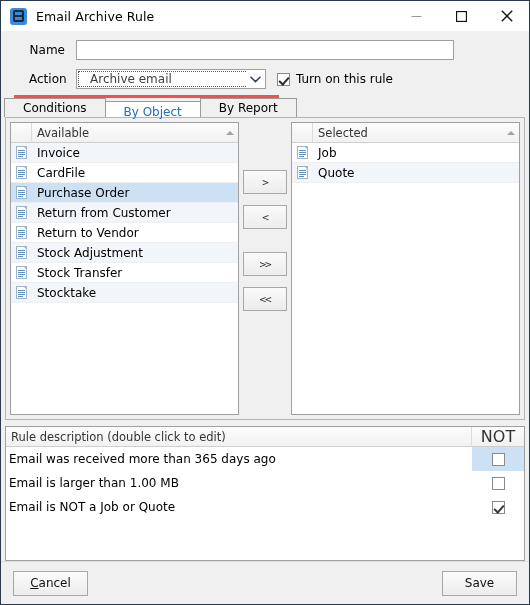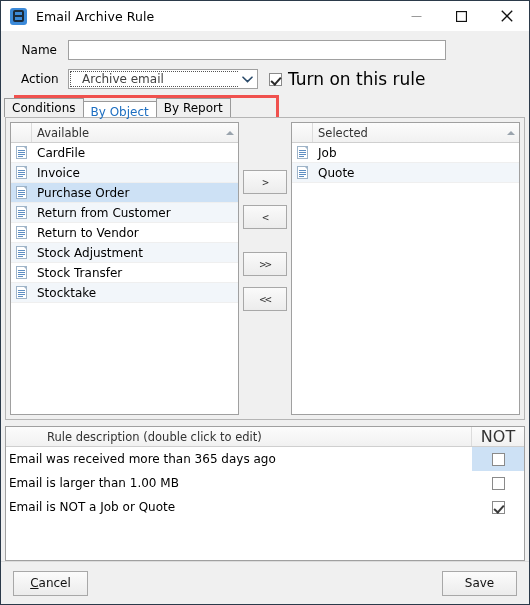--- a/index.html
+++ b/index.html
@@ -35,21 +35,21 @@
   }
   .title-text{font-size:12.5px;color:#000;letter-spacing:0.1px;}
   .title-buttons{margin-left:auto;display:flex;height:30px;}
   .tbtn{width:45px;height:30px;display:flex;align-items:center;justify-content:center;}
   .tbtn svg{display:block;}
   
   .form-area{flex:0 0 auto;padding:0;position:relative;background:#f0f0f0;}
   .row{display:flex;align-items:center;height:22px;}
   .row-name{margin-top:8px;}
   .row-action{margin-top:7px;}
-  .lbl{width:52px;text-align:right;margin-left:4px;padding-left:16px;box-sizing:border-box;font-size:12px;}
+  .lbl{width:52px;text-align:right;margin-left:12px;padding-left:16px;box-sizing:border-box;font-size:12px;}
   .name-input{
     margin-left:11px;width:378px;height:20px;box-sizing:border-box;
     border:1px solid #a0a0a0;background:#fff;outline:none;
     font-family:inherit;font-size:12px;padding:1px 3px;color:#000;
   }
   .combo{
     margin-left:11px;width:190px;height:20px;box-sizing:border-box;
     border:1px solid #a0a0a0;background:#fff;display:flex;align-items:center;
     position:relative;
   }
@@ -71,25 +71,25 @@
   }
   .chk-wrap{display:flex;align-items:center;margin-left:11px;}
   .chkbox{
     width:13px;height:13px;border:1px solid #8a8a8a;background:#fff;
     box-sizing:border-box;position:relative;flex:0 0 auto;
   }
   .chkbox.checked::after{
     content:"";position:absolute;left:3px;top:1px;width:4px;height:8px;
     border:solid #2a2a2a;border-width:0 2px 2px 0;transform:rotate(42deg);
   }
-  .chk-label{margin-left:6px;font-size:17px;}
+  .chk-label{margin-left:6px;font-size:12px;}
   
   .tabs{display:flex;align-items:flex-end;height:20px;margin-left:3px;margin-top:7px;position:relative;z-index:3;}
   .tab{
-    height:19px;line-height:19px;padding:0 7px;font-size:12px;
+    height:19px;line-height:19px;padding:0 18px;font-size:12px;
     border:1px solid #9a9a9a;border-bottom:none;background:#f0f0f0;color:#000;
     box-sizing:border-box;margin-right:-1px;
   }
   .tab.active{background:#fff;color:#1c6ec1;height:16px;line-height:20px;position:relative;z-index:4;}
   
   .panel{
     margin:0 4px;flex:0 0 auto;height:303px;background:#f0f0f0;
     border:1px solid #b5b5b5;box-sizing:border-box;
     display:flex;position:relative;
   }
@@ -146,21 +146,21 @@
   .desc{
     margin:6px 4px 0 4px;flex:1 1 auto;background:#fff;
     border:1px solid #a0a0a0;box-sizing:border-box;display:flex;flex-direction:column;
     overflow:hidden;
   }
   .dhead{
     display:flex;height:19px;flex:0 0 19px;
     background:linear-gradient(#fcfcfc,#f1f1f1);
     border-bottom:1px solid #cfcfcf;
   }
-  .dhead .dh-main{flex:1;display:flex;align-items:center;padding-left:5px;font-size:11.5px;color:#333;border-right:1px solid #dcdcdc;box-sizing:border-box;margin-left:36px;}
+  .dhead .dh-main{flex:1;display:flex;align-items:center;padding-left:5px;font-size:11.5px;color:#333;border-right:1px solid #dcdcdc;box-sizing:border-box;}
   .dhead .dh-not{width:52px;display:flex;align-items:center;justify-content:center;font-size:16px;color:#333;flex:0 0 52px;}
   .drow{display:flex;height:24px;flex:0 0 24px;align-items:center;}
   .drow .d-txt{flex:1;padding-left:3px;font-size:12px;color:#000;white-space:nowrap;}
   .drow .d-not{width:52px;flex:0 0 52px;display:flex;align-items:center;justify-content:center;height:100%;box-sizing:border-box;}
   .drow .d-not.selbg{background:#cde1f5;}
   .dchk{width:13px;height:13px;border:1px solid #8a8a8a;background:#fff;box-sizing:border-box;position:relative;}
   .dchk.checked::after{
     content:"";position:absolute;left:3px;top:1px;width:4px;height:8px;
     border:solid #3a3a3a;border-width:0 2px 2px 0;transform:rotate(42deg);
   }
@@ -244,45 +244,45 @@
 
     <div class="listbox">
       <div class="lhead">
         <div class="hc-icon"></div>
         <div class="hc-main">
           <span>Available</span>
           <span class="sort-arrow"></span>
         </div>
       </div>
 
+      <div class="lrow alt">
+        <div class="c-icon">
+            <div class="doc-icon">
+              <div class="pg"></div>
+              <div class="fold"></div>
+              <div class="ln l1"></div>
+              <div class="ln l2"></div>
+              <div class="ln l3"></div>
+              <div class="ln l4"></div>
+            </div>
+          </div>
+        <div class="c-txt">Invoice</div>
+      </div>
       <div class="lrow">
         <div class="c-icon">
             <div class="doc-icon">
               <div class="pg"></div>
               <div class="fold"></div>
               <div class="ln l1"></div>
               <div class="ln l2"></div>
               <div class="ln l3"></div>
               <div class="ln l4"></div>
             </div>
           </div>
         <div class="c-txt">CardFile</div>
-      </div>
-      <div class="lrow alt">
-        <div class="c-icon">
-            <div class="doc-icon">
-              <div class="pg"></div>
-              <div class="fold"></div>
-              <div class="ln l1"></div>
-              <div class="ln l2"></div>
-              <div class="ln l3"></div>
-              <div class="ln l4"></div>
-            </div>
-          </div>
-        <div class="c-txt">Invoice</div>
       </div>
       <div class="lrow sel">
         <div class="c-icon">
             <div class="doc-icon">
               <div class="pg"></div>
               <div class="fold"></div>
               <div class="ln l1"></div>
               <div class="ln l2"></div>
               <div class="ln l3"></div>
               <div class="ln l4"></div>

